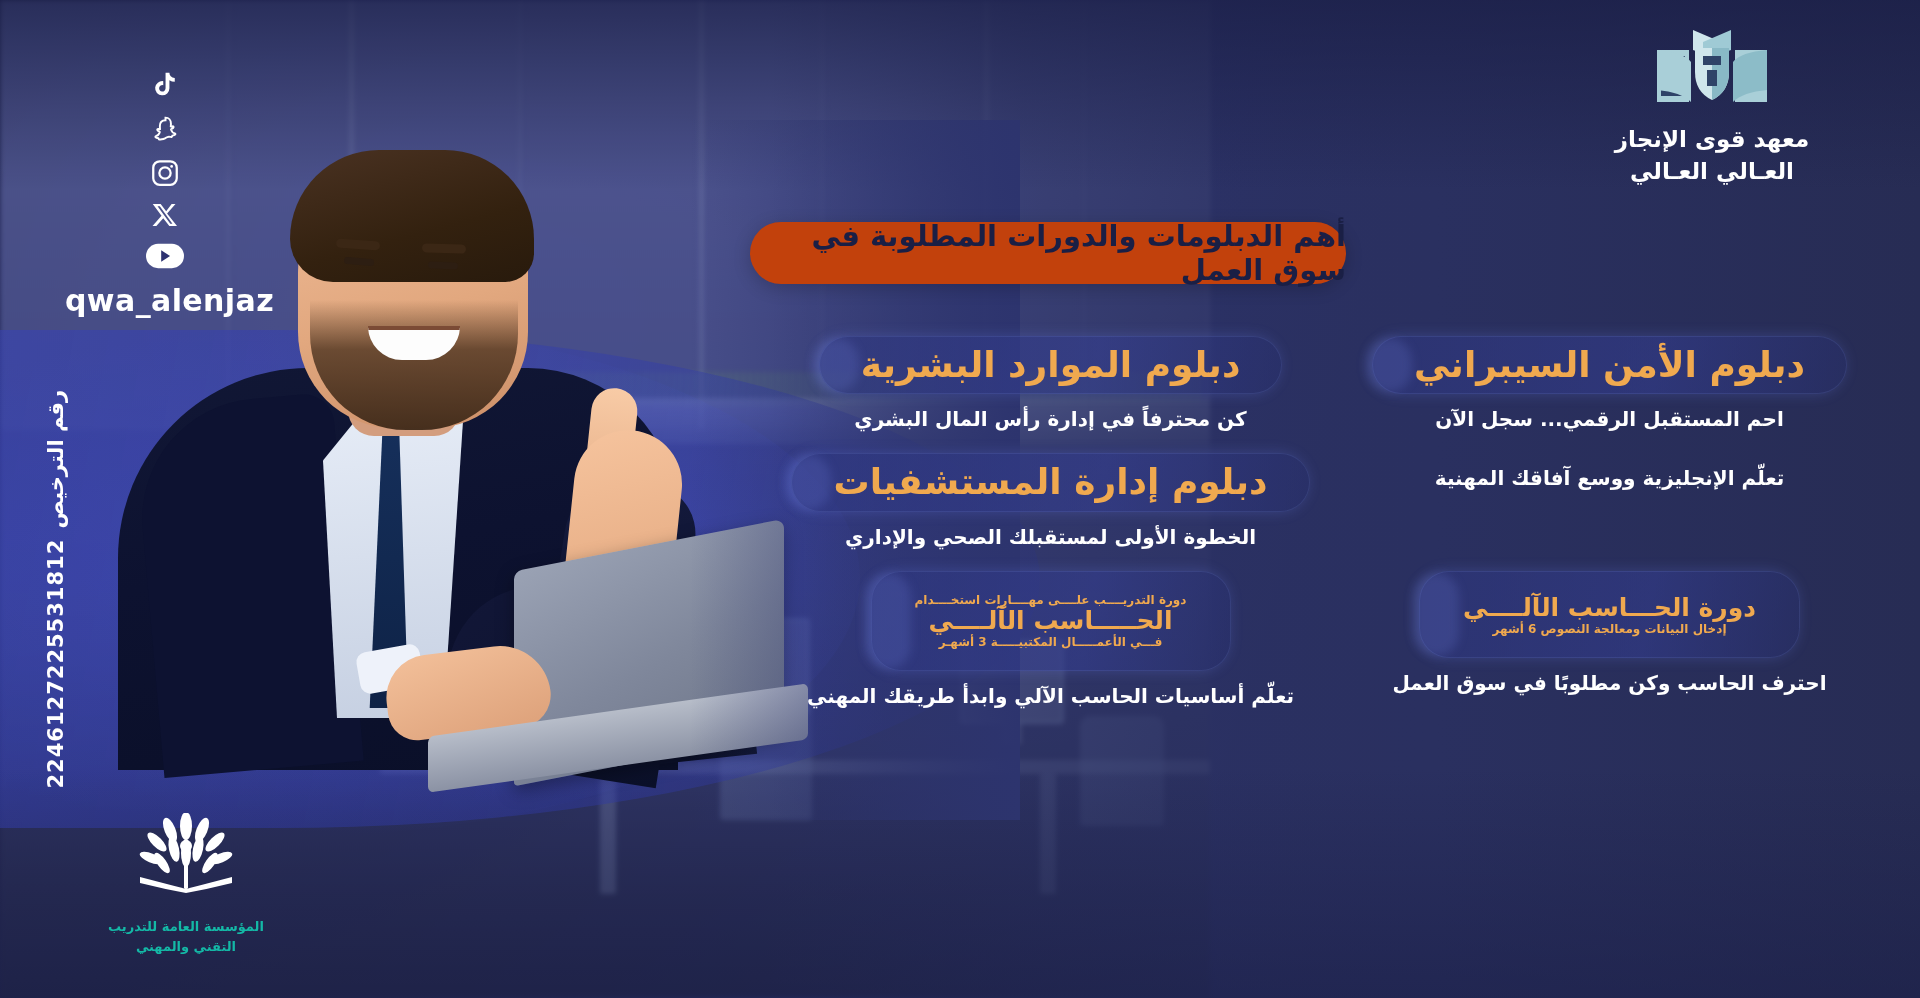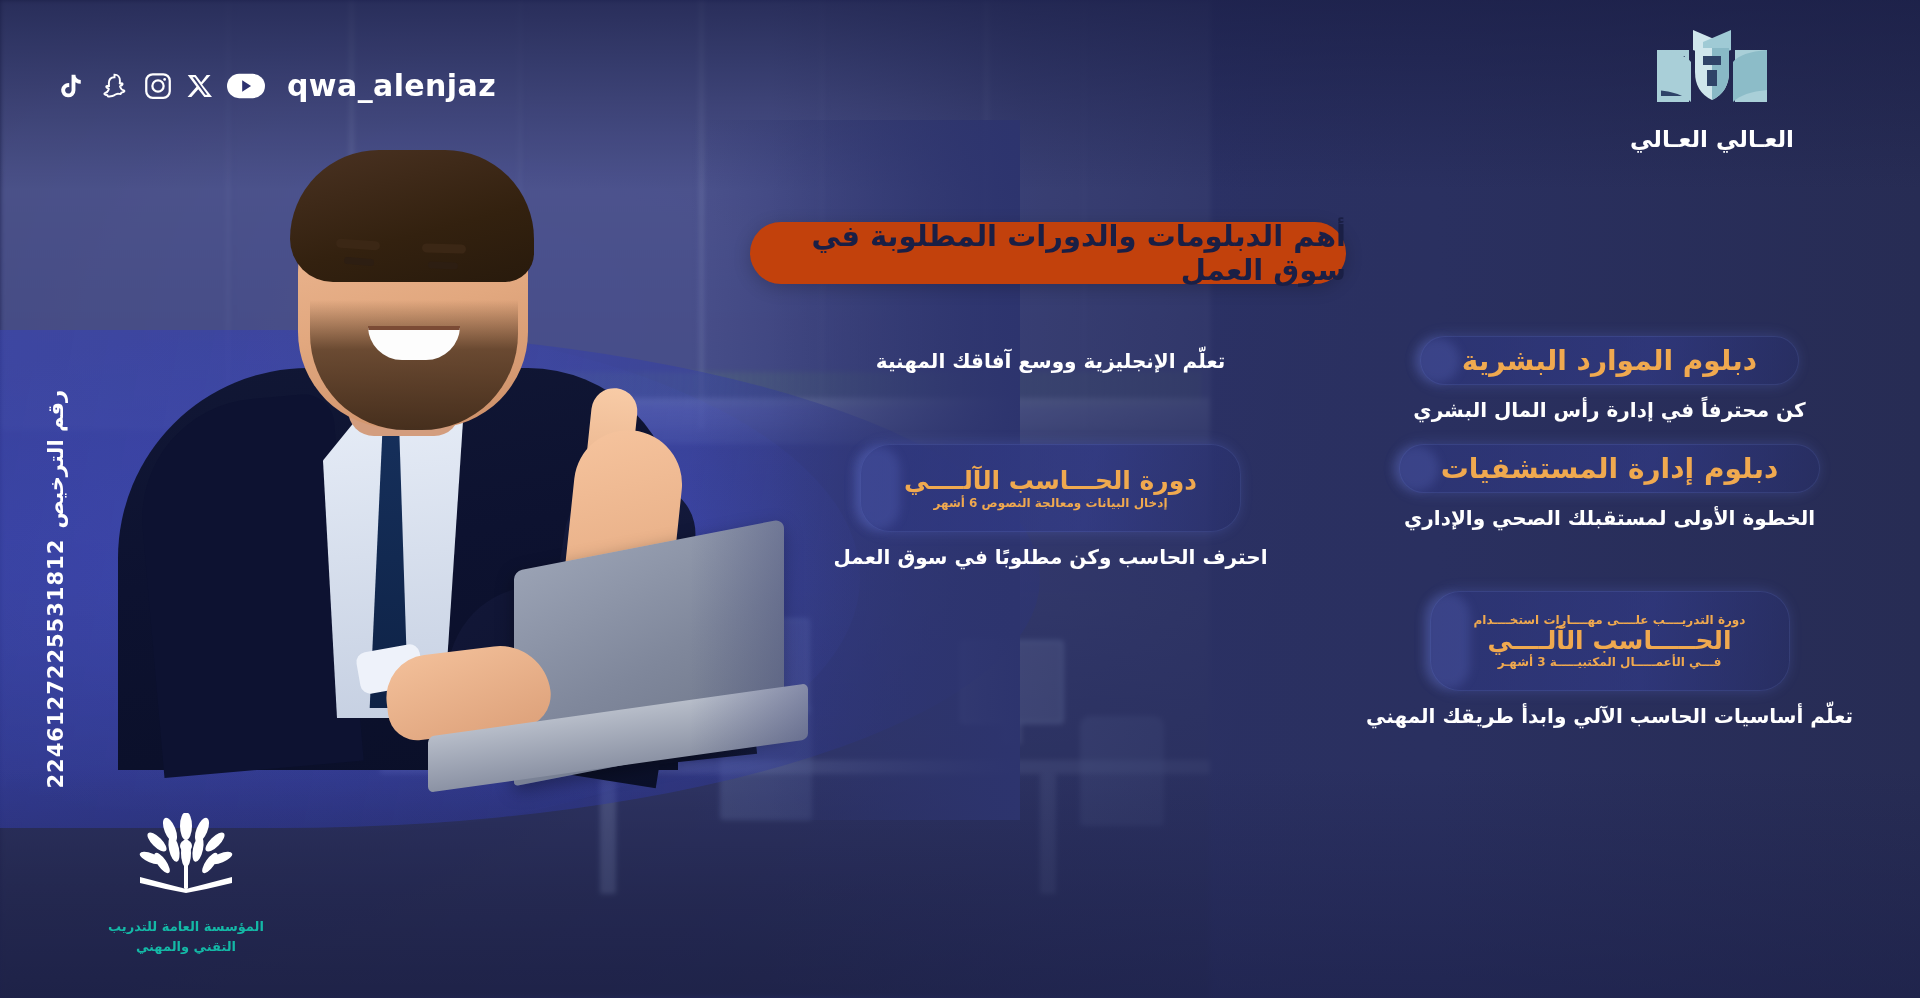--- a/index.html
+++ b/index.html
@@ -177,21 +177,21 @@
 
   
   .person-fade{
     position:absolute; left:690px; top:120px; width:330px; height:700px;
     background:linear-gradient(270deg, rgba(45,52,110,1) 0%, rgba(45,52,110,0) 100%);
     pointer-events:none;
   }
 
   
   .social{
-    position:absolute; left:56px; top:68px; display:flex; align-items:center; gap:13px; direction:ltr;
+    position:absolute; left:56px; top:68px; display:flex; align-items:center; gap:13px; direction:ltr;flex-direction:column;
   }
   .social svg{ display:block; }
   .handle{
     color:#ffffff; font-size:30px; font-weight:700; letter-spacing:.4px; margin-left:9px;
     font-family:"DejaVu Sans","Liberation Sans",sans-serif;
   }
 
   
   .inst{
     position:absolute; right:58px; top:26px; width:300px; text-align:center; direction:rtl;
@@ -218,21 +218,21 @@
     position:relative; display:inline-flex; flex-direction:column; align-items:center; justify-content:center;
     min-width:264px; padding:8px 42px; border-radius:30px;
     background:linear-gradient(100deg, rgba(46,55,128,.55) 0%, rgba(52,62,150,.50) 60%, rgba(40,48,112,.42) 100%);
     box-shadow:inset 0 0 0 1px rgba(150,170,255,.12),
                -2px 0 14px rgba(120,140,255,.22);
   }
   .pill::after{
     content:""; position:absolute; left:-6px; top:2px; width:46px; height:calc(100% - 4px);
     border-radius:30px; background:rgba(120,140,240,.18); filter:blur(5px);
   }
-  .ctitle{ color:#f0a94f; font-size:28px; font-weight:700; line-height:1.18; white-space:nowrap; }
+  .ctitle{ color:#f0a94f; font-size:36px; font-weight:700; line-height:1.18; white-space:nowrap; }
   .ctitle.sm{ font-size:25px; letter-spacing:2px; }
   .cmicro{ color:#f0a94f; font-size:12px; font-weight:700; letter-spacing:.6px; white-space:nowrap; }
   .cmicro.top{ margin-bottom:-1px; }
   .cmicro.bot{ margin-top:0px; }
   .csub{ color:#ffffff; font-size:20px; font-weight:700; margin-top:13px; white-space:nowrap; }
 
   
   .card.wide .pill{ min-width:272px; padding:22px 44px; }
 
   
@@ -360,28 +360,35 @@
         <path d="M40 4 l28 12 v18 l-28 -10 z" fill="#cfe6ec"></path>
         <path d="M78 4 l-28 12 v18 l28 -10 z" fill="#9fcad5"></path>
 
         <path d="M42 22 h34 v24 q0 20 -17 28 q-17 -8 -17 -28 z" fill="#cfe6ec"></path>
         <path d="M59 22 h17 v24 q0 20 -17 28 z" fill="#89b9c6"></path>
         <path d="M50 30 h18 v9 h-18 z" fill="#2f4368"></path>
         <path d="M54 44 h10 v16 h-10 z" fill="#2f4368"></path>
       </svg>
     </div>
     <div class="inst-name">
+      <div>معهد قوى الإنجاز</div>
       <div>العـالي العـالي</div>
     </div>
   </div>
 
   <div class="headline">أهم الدبلومات والدورات المطلوبة في سوق العمل</div>
 
   <div class="grid">
 
+    <div class="card" style="order:1;">
+      <div class="pill">
+        <div class="ctitle">دبلوم الأمن السيبراني</div>
+      </div>
+      <div class="csub">احم المستقبل الرقمي... سجل الآن</div>
+    </div>
 
     <div class="card" style="order:2;">
       <div class="pill">
         <div class="ctitle">دبلوم الموارد البشرية</div>
       </div>
       <div class="csub">كن محترفاً في إدارة رأس المال البشري</div>
     </div>
 
     <div class="card" style="order:3;">
       <div class="csub">تعلّم الإنجليزية ووسع آفاقك المهنية</div>

